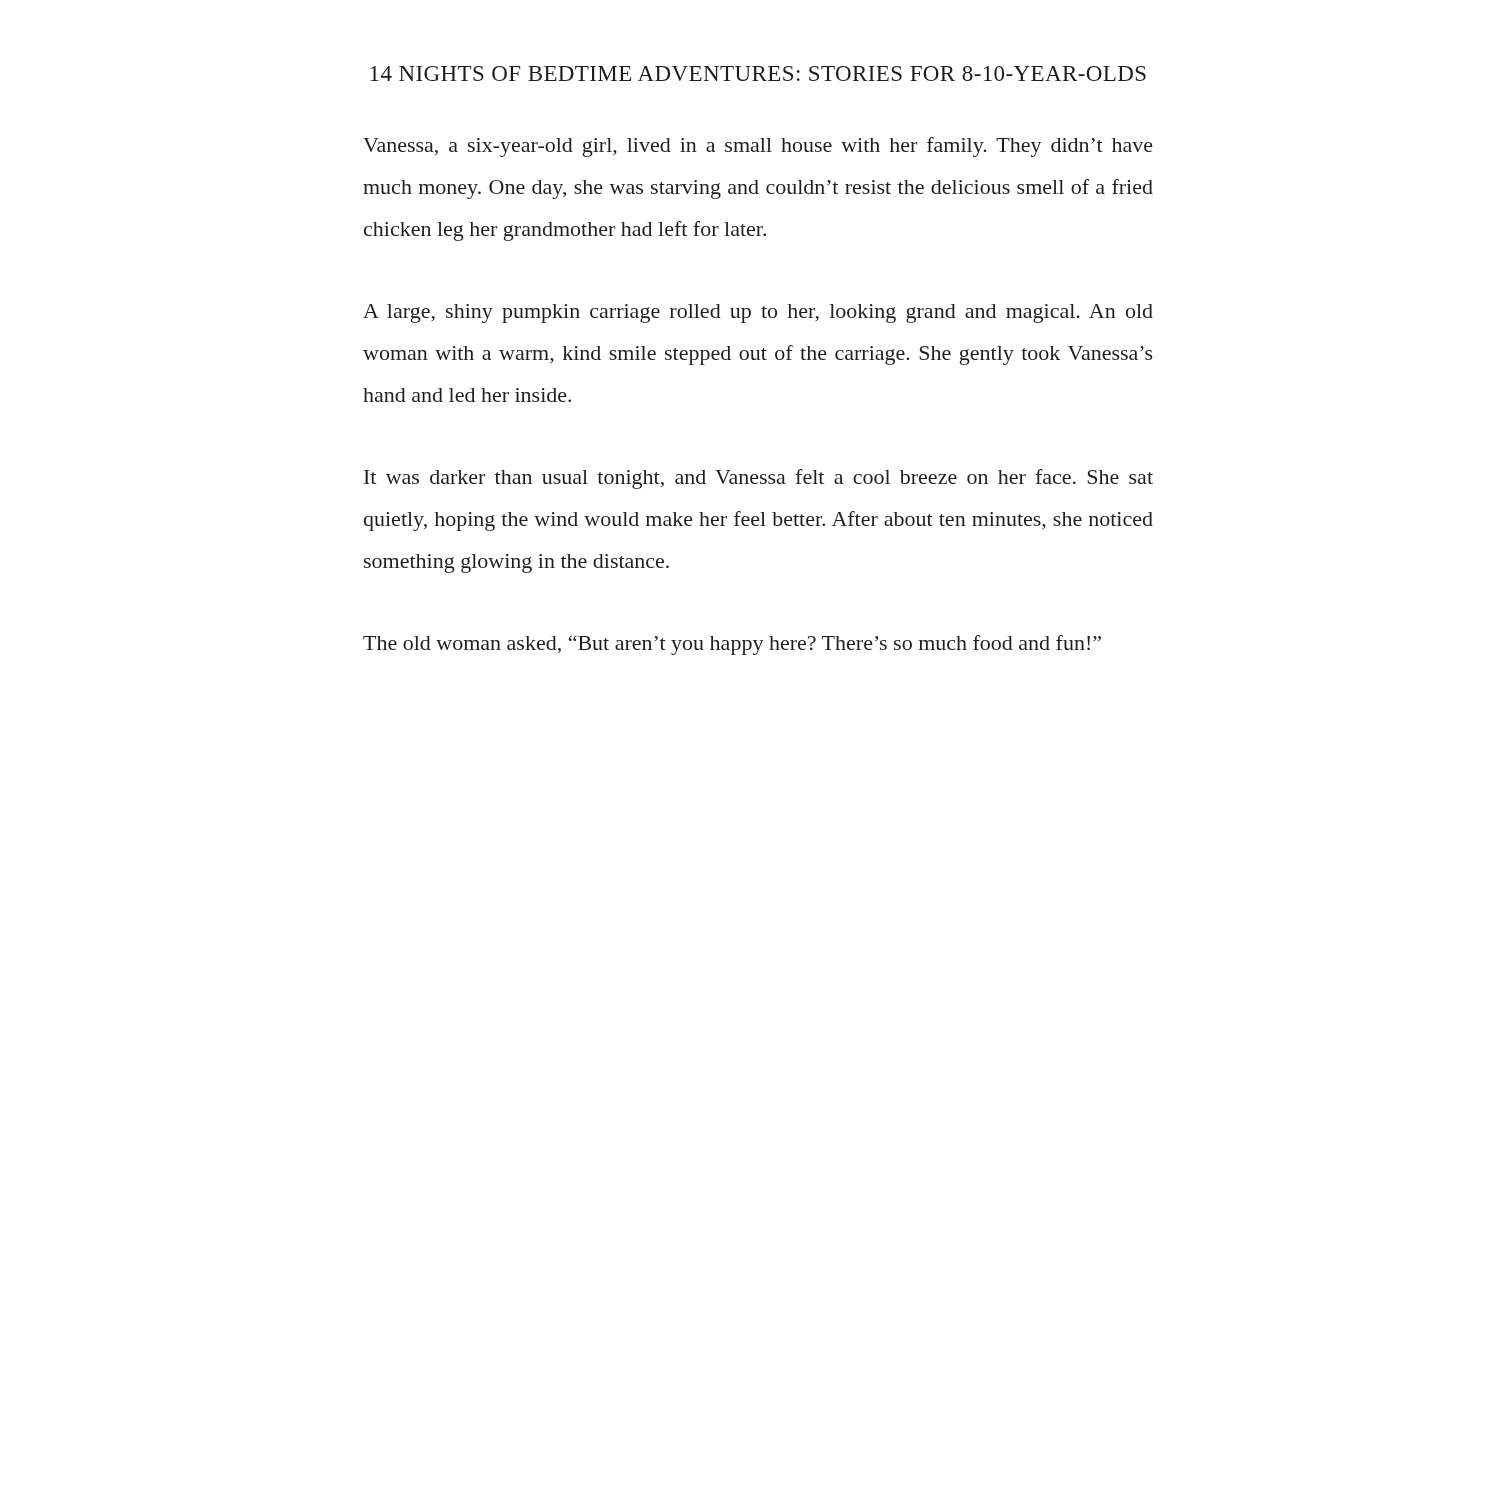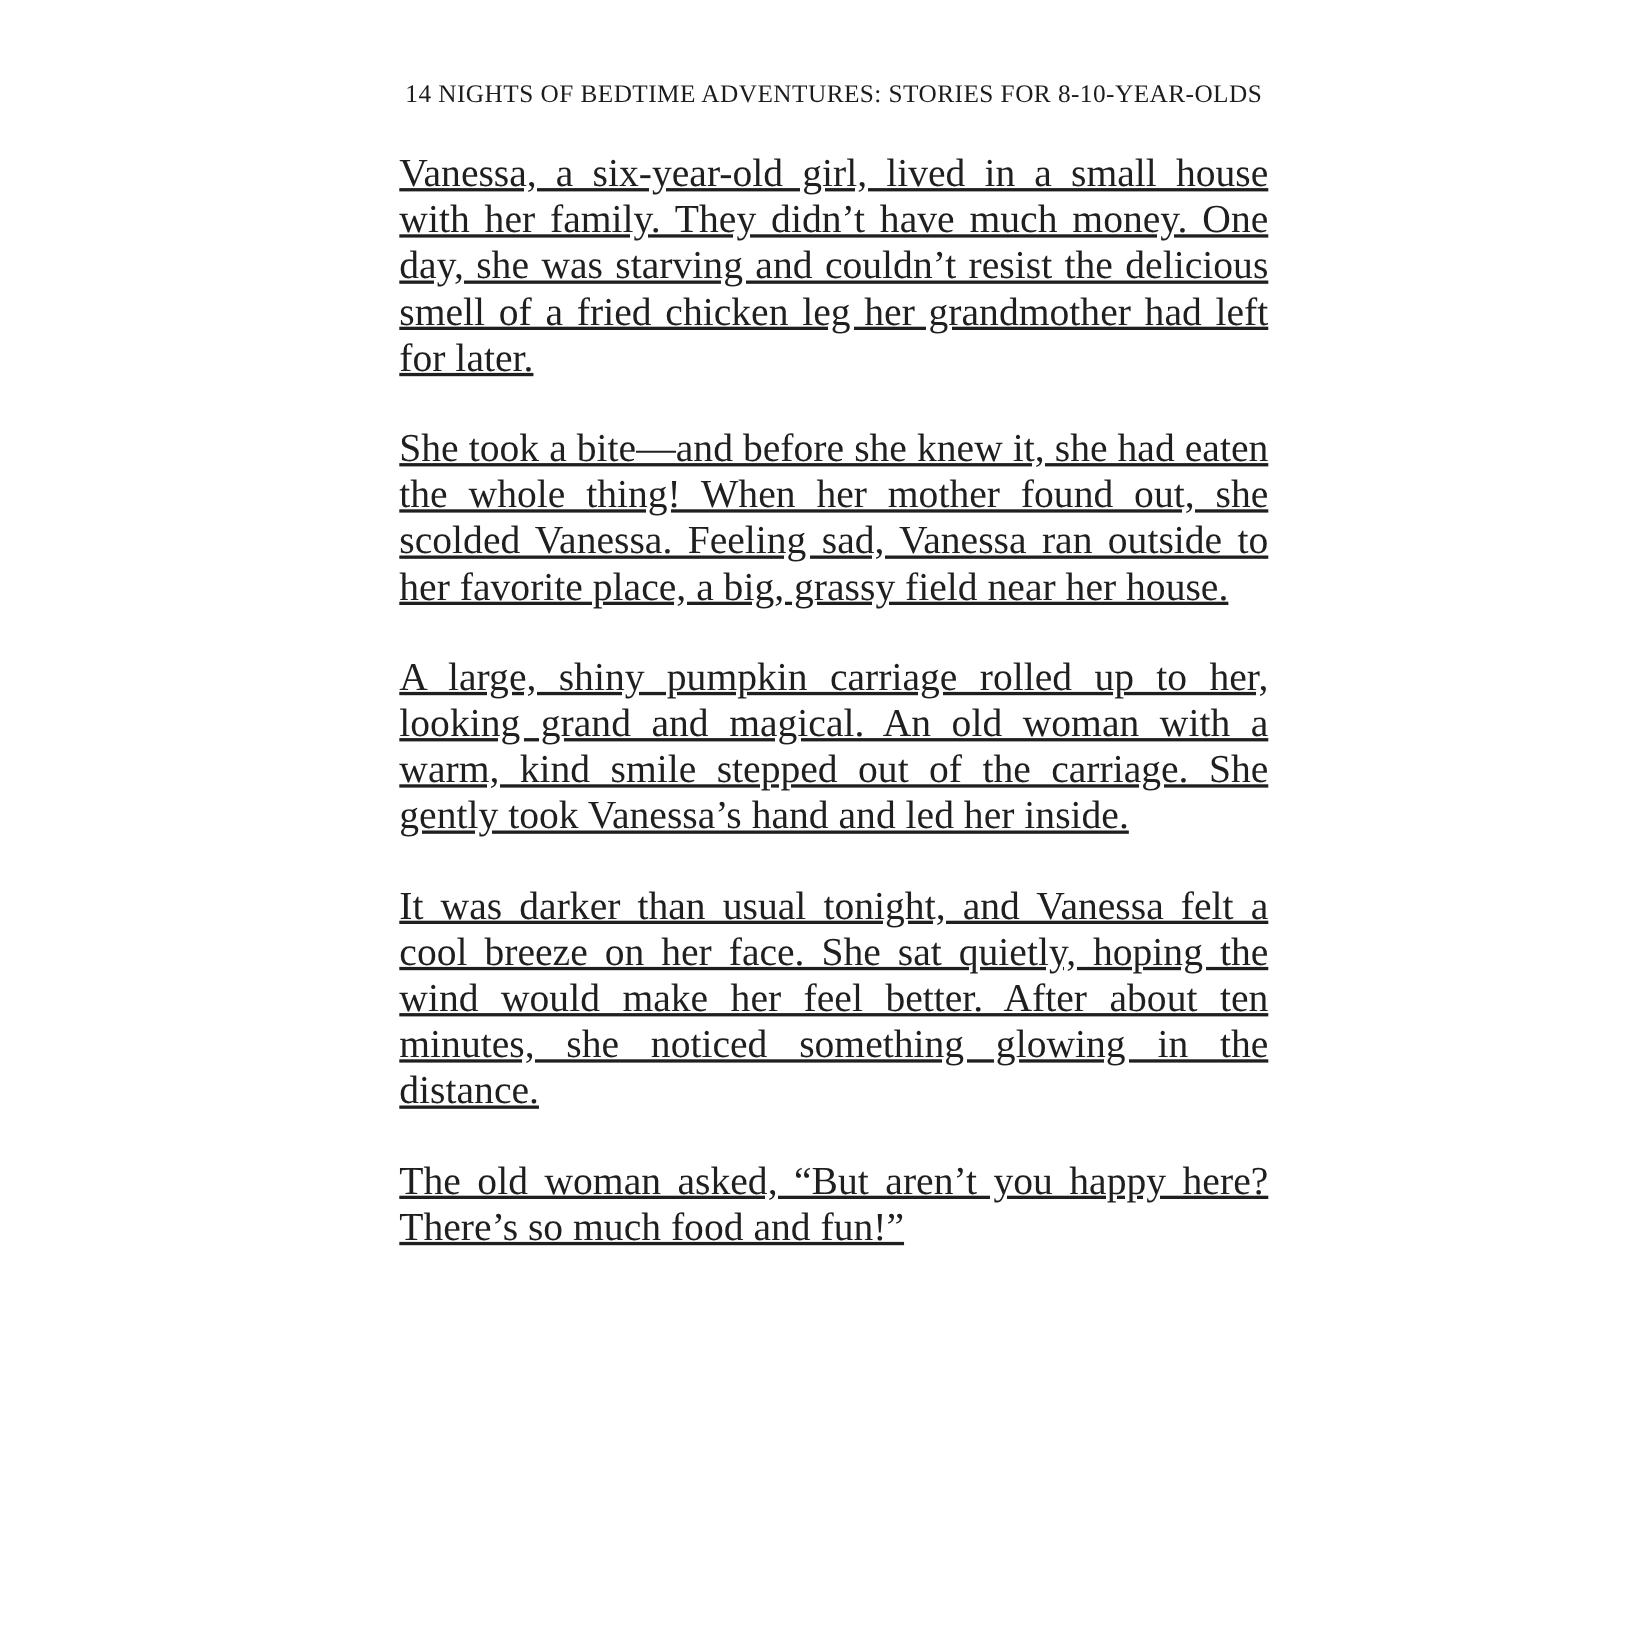--- a/index.html
+++ b/index.html
@@ -22,42 +22,40 @@
     top: 60px;
     width: 790px;
   }
   .running-header {
     text-align: center;
     font-size: 23px;
     line-height: 28px;
     letter-spacing: 0.4px;
     white-space: nowrap;
     color: #1c1c1c;
-    margin: 12px 0 36px 0;
+    margin: 0 0 36px 0;
     font-weight: normal;
   }
   .story-body p {
-    font-size: 36px;
+    font-size: 22px;
     line-height: 42px;
     text-align: justify;
     margin: 0 0 40px 0;
     color: #1f1f1f;
-    text-decoration: underline;
   }
   .story-body p:last-child {
     margin-bottom: 0;
   }
 </style>
 </head>
 <body>
 
 <div class="page">
   <div class="text-column">
     <h1 class="running-header">14 NIGHTS OF BEDTIME ADVENTURES: STORIES FOR 8-10-YEAR-OLDS</h1>
     <div class="story-body">
       <p>Vanessa, a six-year-old girl, lived in a small house with her family.  They didn’t have much money.  One day, she was starving and couldn’t resist the delicious smell of a fried chicken leg her grandmother had left for later.</p>
-      <p>She took a bite—and before she knew it, she had eaten the whole thing! When her mother found out, she scolded Vanessa. Feeling sad, Vanessa ran outside to her favorite place, a big, grassy field near her house.</p>
       <p>A large, shiny pumpkin carriage rolled up to her, looking grand and magical. An old woman with a warm, kind smile stepped out of the carriage. She gently took Vanessa’s hand and led her inside.</p>
       <p>It was darker than usual tonight, and Vanessa felt a cool breeze on her face. She sat quietly, hoping the wind would make her feel better.  After about ten minutes, she noticed something glowing in the distance.</p>
       <p>The old woman asked, “But aren’t you happy here? There’s so much food and fun!”</p>
     </div>
   </div>
 </div>
 
 </body></html>

